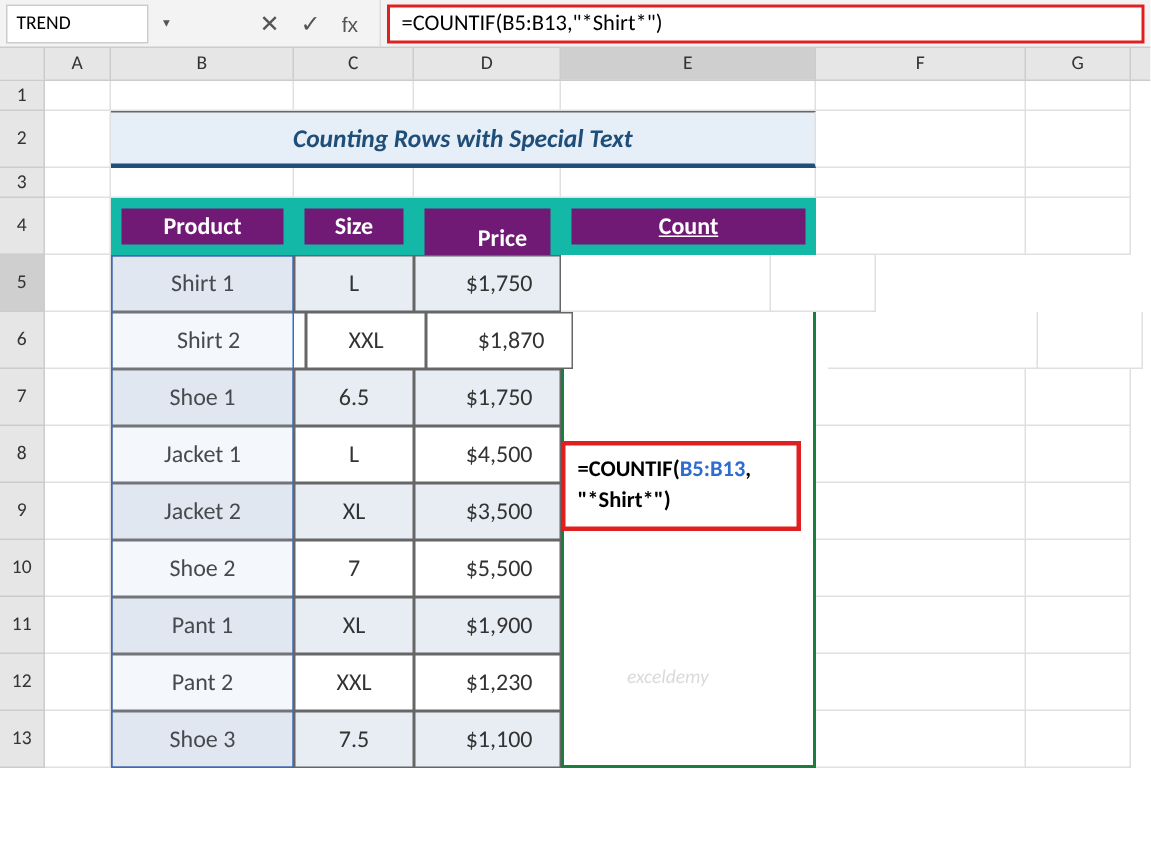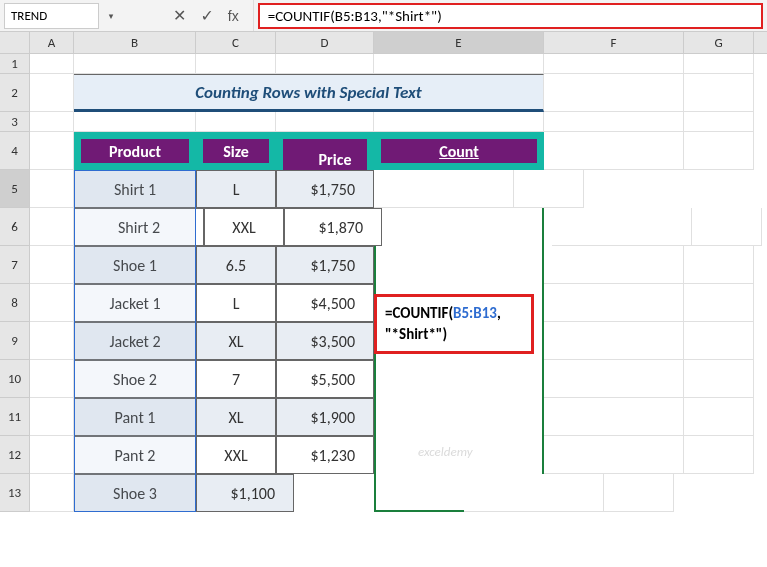--- a/index.html
+++ b/index.html
@@ -308,19 +308,20 @@
       <div class="cell data-cell" style="width: 80px; height: 38px;">XXL</div>
       <div class="cell data-cell price-cell" style="width: 98px; height: 38px;">$1,230</div>
       <div style="width: 170px; height: 0px;"></div>
       <div class="cell" style="width: 140px; height: 38px;"></div>
       <div class="cell" style="width: 70px; height: 38px;"></div>
     </div>
     <div class="grid-row" style="height: 38px;">
       <div class="row-h" style="height: 38px;">13</div>
       <div class="cell" style="width: 44px; height: 38px;"></div>
       <div class="cell data-cell alt-row" style="width: 122px; height: 38px;">Shoe 3</div>
+      <div class="cell data-cell alt-row" style="width: 80px; height: 38px;">7.5</div>
       <div class="cell data-cell alt-row price-cell" style="width: 98px; height: 38px;">$1,100</div>
       <div style="width: 170px; height: 0px;"></div>
       <div class="cell" style="width: 140px; height: 38px;"></div>
       <div class="cell" style="width: 70px; height: 38px;"></div>
     </div>
     <div class="selrange" style="top: 116px; left: 74px; width: 122px; height: 342px;"></div>
   </div>
 
 </body></html>

